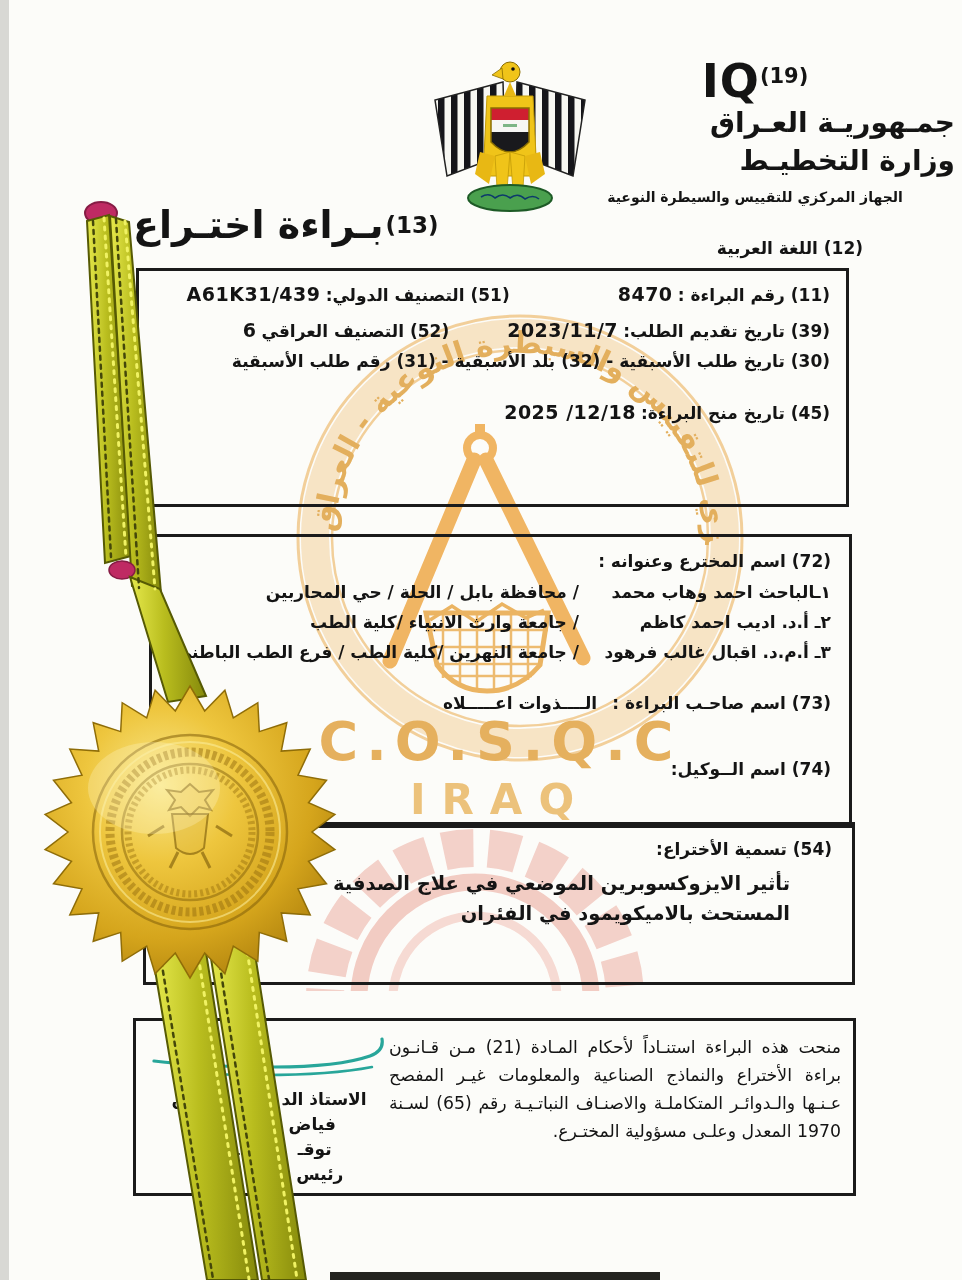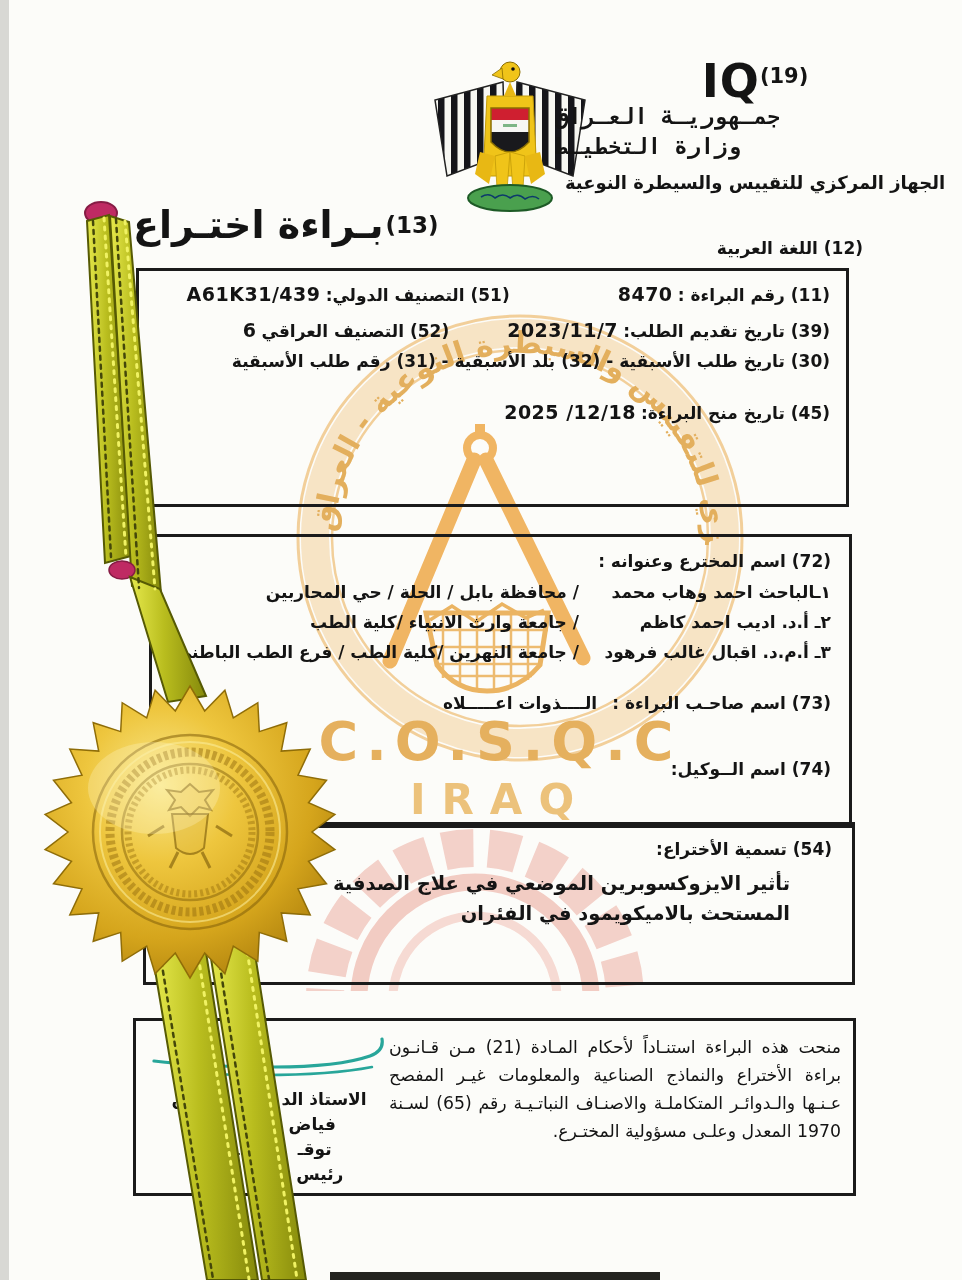--- a/index.html
+++ b/index.html
@@ -7,22 +7,22 @@
         overflow:hidden;font-family:"DejaVu Sans","Liberation Sans",sans-serif;color:#141414;}
   .abs{position:absolute;}
   .bx{position:absolute;border:3px solid #1b1b1b;background:transparent;box-sizing:border-box;}
   .rtl{direction:rtl;unicode-bidi:embed;}
   .ltr{direction:ltr;unicode-bidi:embed;display:inline-block;text-align:center;}
   .lab{font-size:17px;font-weight:700;}
   .val{font-size:19px;font-weight:700;margin-inline-start:22px;letter-spacing:.5px;}
   .hdr-iq{display:flex;justify-content:center;align-items:flex-start;}
   .iq{font-size:46px;font-weight:700;line-height:1;letter-spacing:1px;}
   .iq19{font-size:21px;font-weight:700;margin-top:6px;}
-  .hline{font-size:22px;font-weight:700;line-height:1.35;text-align:left;font-family:Liberation Mono, monospace;}
-  .hline3{font-size:18px;font-weight:700;margin-top:9px;text-align:center;}
+  .hline{font-size:28px;font-weight:700;line-height:1.35;text-align:right;}
+  .hline3{font-size:14px;font-weight:700;margin-top:9px;text-align:center;}
   .doc-title{display:flex;align-items:center;gap:2px;}
   .t13{font-size:23px;font-weight:700;}
   .tmain{font-size:38px;font-weight:700;letter-spacing:1px;}
   .row{display:flex;align-items:baseline;}
   .inv-grid{display:grid;grid-template-columns:252px 1fr;font-size:17px;font-weight:700;
             line-height:30px;}
   .invtitle{font-size:19.5px;font-weight:700;text-align:right;margin-right:42px;line-height:1.55;}
   .legal{text-align:justify;font-size:17.3px;font-weight:400;line-height:1.62;}
   .sigline{display:flex;justify-content:center;gap:58px;font-size:17px;font-weight:700;
            line-height:25px;direction:rtl;}

